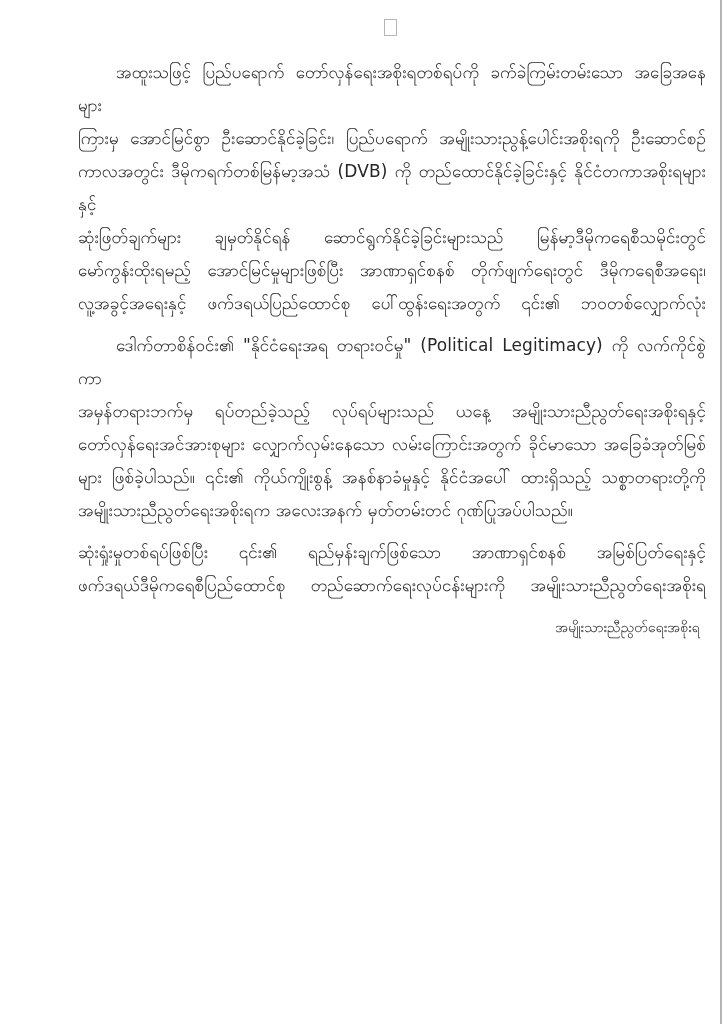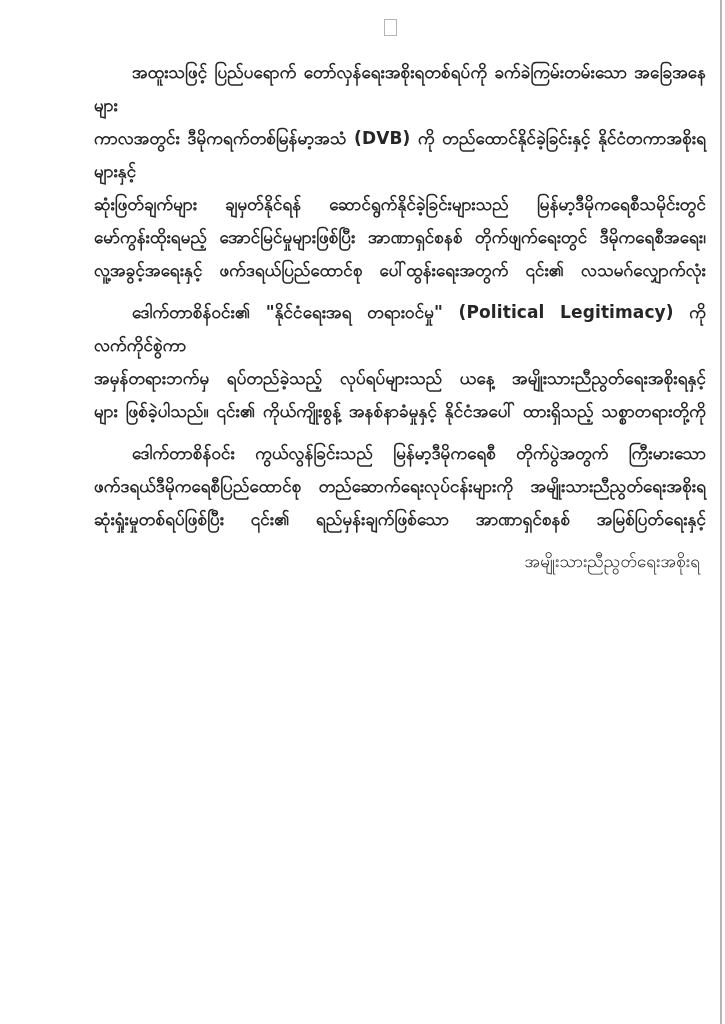--- a/index.html
+++ b/index.html
@@ -32,64 +32,66 @@
   }
   .doc-body {
     position: absolute;
     left: 78px; top: 56px;
     width: 628px;
     color: #262626;
     font-size: 17px;
     line-height: 33px;
     letter-spacing: 0.1px;
   }
-  .paragraph { margin: 0 0 9px 16px; font-weight: bold; }
+  .paragraph { margin: 0 0 9px 0; }
   .para-line {
     text-align: justify;
     text-align-last: justify;
     white-space: normal;
     min-height: 33px;
   }
   .para-line.first-line { text-indent: 38px; }
   .para-line.last-line { text-align-last: left; }
   .signature {
     text-align: right;
     padding-right: 6px;
-    font-size: 17px;
+    font-size: 14px;
     line-height: 33px;
     color: #262626;
   }
 </style>
 </head>
 <body>
 
 <div class="page">
 
   <span class="tofu-box"></span>
 
   <div class="doc-body">
 
     <div class="paragraph">
       <div class="para-line first-line">အထူးသဖြင့် ပြည်ပရောက် တော်လှန်ရေးအစိုးရတစ်ရပ်ကို ခက်ခဲကြမ်းတမ်းသော အခြေအနေများ</div>
+      <div class="para-line">ကြားမှ အောင်မြင်စွာ ဦးဆောင်နိုင်ခဲ့ခြင်း၊ ပြည်ပရောက် အမျိုးသားညွန့်ပေါင်းအစိုးရကို ဦးဆောင်စဉ်</div>
       <div class="para-line">ကာလအတွင်း ဒီမိုကရက်တစ်မြန်မာ့အသံ (DVB) ကို တည်ထောင်နိုင်ခဲ့ခြင်းနှင့် နိုင်ငံတကာအစိုးရများနှင့်</div>
       <div class="para-line">ဆုံးဖြတ်ချက်များ ချမှတ်နိုင်ရန် ဆောင်ရွက်နိုင်ခဲ့ခြင်းများသည် မြန်မာ့ဒီမိုကရေစီသမိုင်းတွင်</div>
       <div class="para-line">မော်ကွန်းထိုးရမည့် အောင်မြင်မှုများဖြစ်ပြီး အာဏာရှင်စနစ် တိုက်ဖျက်ရေးတွင် ဒီမိုကရေစီအရေး၊</div>
-      <div class="para-line">လူ့အခွင့်အရေးနှင့် ဖက်ဒရယ်ပြည်ထောင်စု ပေါ်ထွန်းရေးအတွက် ၎င်း၏ လသမဂ်လျှောက်လုံး</div>
+      <div class="para-line">လူ့အခွင့်အရေးနှင့် ဖက်ဒရယ်ပြည်ထောင်စု ပေါ်ထွန်းရေးအတွက် ၎င်း၏ ဘဝတစ်လျှောက်လုံး</div>
     </div>
 
     <div class="paragraph">
       <div class="para-line first-line">ဒေါက်တာစိန်ဝင်း၏ "နိုင်ငံရေးအရ တရားဝင်မှု" (Political Legitimacy) ကို လက်ကိုင်စွဲကာ</div>
       <div class="para-line">အမှန်တရားဘက်မှ ရပ်တည်ခဲ့သည့် လုပ်ရပ်များသည် ယနေ့ အမျိုးသားညီညွတ်ရေးအစိုးရနှင့်</div>
+      <div class="para-line">တော်လှန်ရေးအင်အားစုများ လျှောက်လှမ်းနေသော လမ်းကြောင်းအတွက် ခိုင်မာသော အခြေခံအုတ်မြစ်</div>
       <div class="para-line">များ ဖြစ်ခဲ့ပါသည်။ ၎င်း၏ ကိုယ်ကျိုးစွန့် အနစ်နာခံမှုနှင့် နိုင်ငံအပေါ် ထားရှိသည့် သစ္စာတရားတို့ကို</div>
+      <div class="para-line last-line">အမျိုးသားညီညွတ်ရေးအစိုးရက အလေးအနက် မှတ်တမ်းတင် ဂုဏ်ပြုအပ်ပါသည်။</div>
     </div>
 
     <div class="paragraph">
-      <div class="para-line first-line">ဒေါက်တာစိန်ဝင်း ကွယ်လွန်ခြင်းသည် မြန်မာ့ဒီမိုကရေစီ တိုက်ပွဲအတွက် ကြီးမားသော</div>
+      <div class="para-line">ဆုံးရှုံးမှုတစ်ရပ်ဖြစ်ပြီး ၎င်း၏ ရည်မှန်းချက်ဖြစ်သော အာဏာရှင်စနစ် အမြစ်ပြတ်ရေးနှင့်</div>
       <div class="para-line">ဖက်ဒရယ်ဒီမိုကရေစီပြည်ထောင်စု တည်ဆောက်ရေးလုပ်ငန်းများကို အမျိုးသားညီညွတ်ရေးအစိုးရ</div>
-      <div class="para-line">ဆုံးရှုံးမှုတစ်ရပ်ဖြစ်ပြီး ၎င်း၏ ရည်မှန်းချက်ဖြစ်သော အာဏာရှင်စနစ် အမြစ်ပြတ်ရေးနှင့်</div>
     </div>
 
     <div class="signature">အမျိုးသားညီညွတ်ရေးအစိုးရ</div>
 
   </div>
 
   <div class="edge-line"></div>
 
 </div>
 

